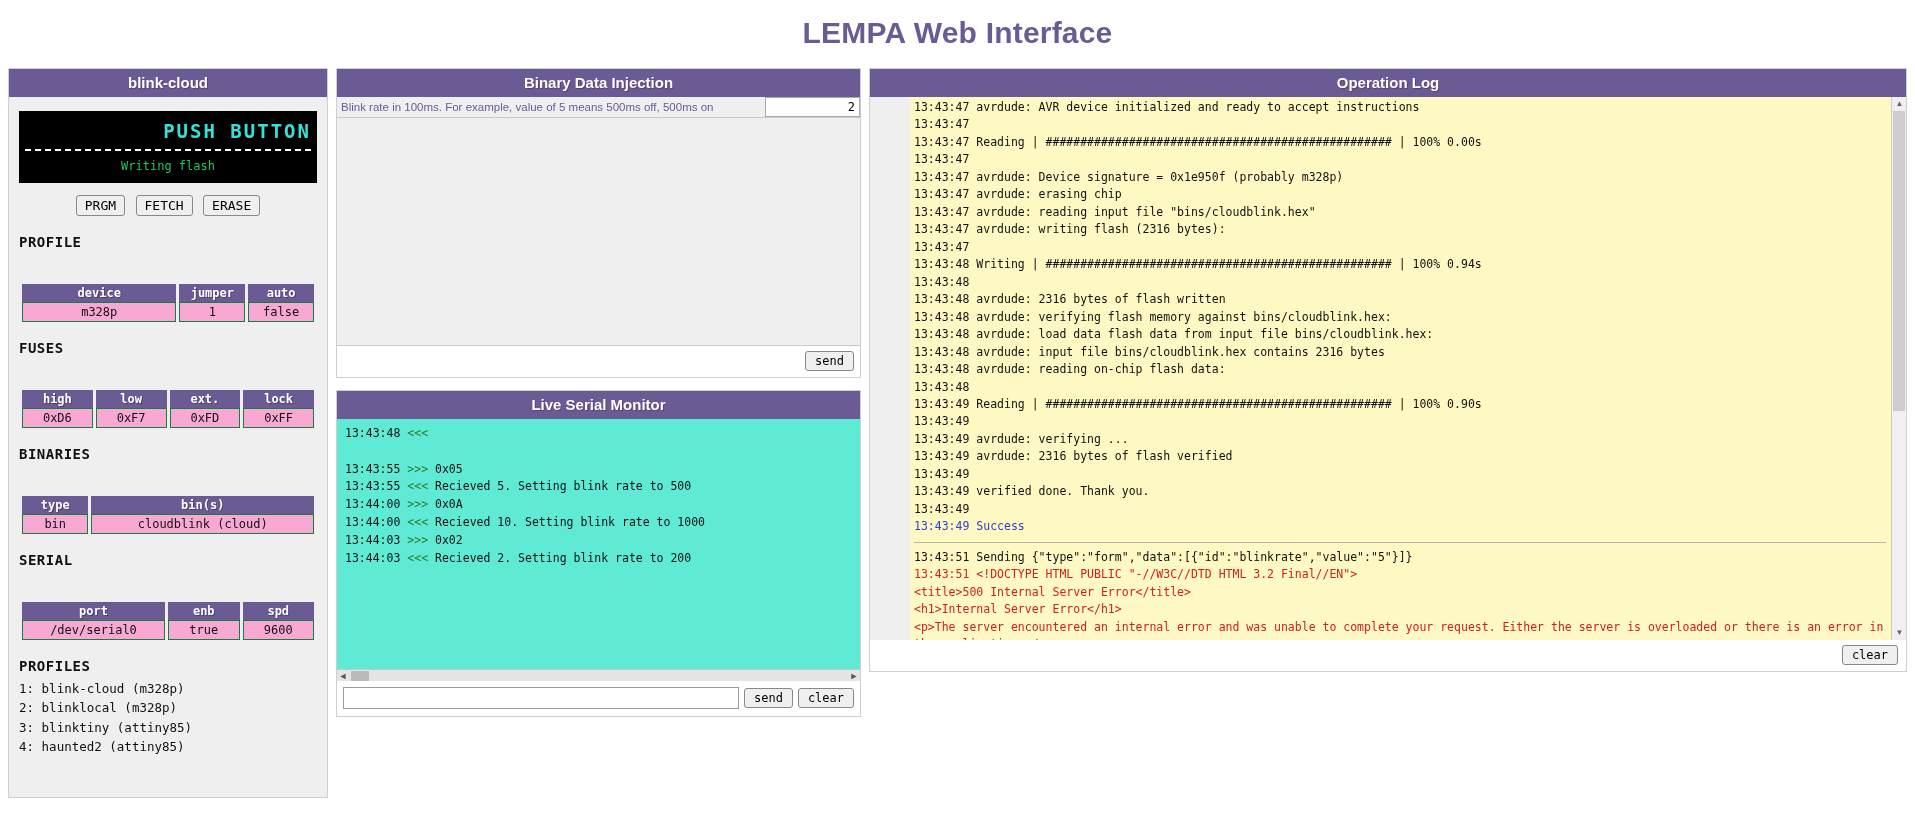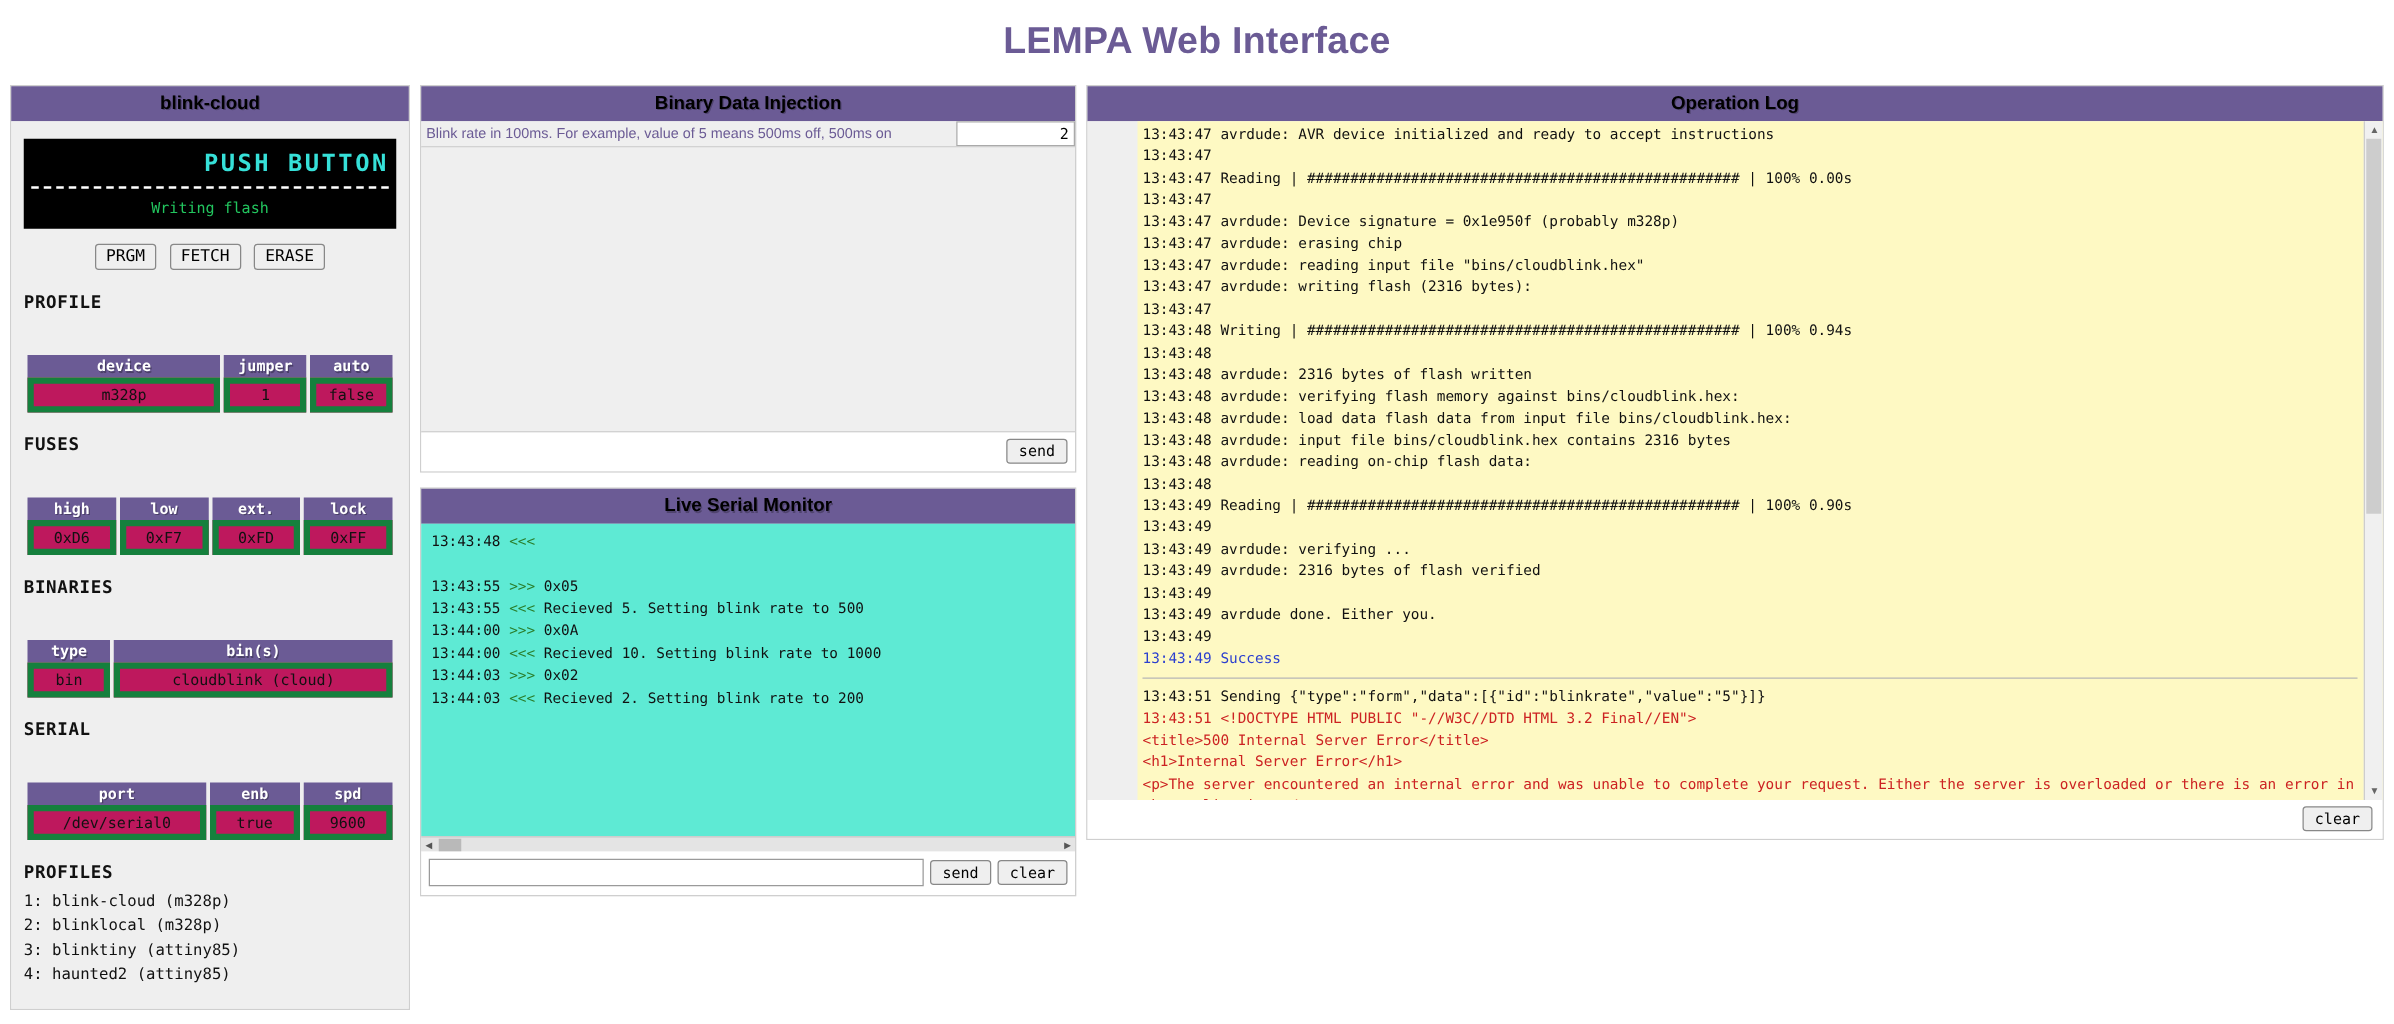--- a/index.html
+++ b/index.html
@@ -22,21 +22,21 @@
     display: flex;
     align-items: flex-start;
     padding: 0 8px;
     gap: 8px;
     width: 1915px;
   }
   
   .panel { background: #efefef; border: 1px solid #cfcfcf; }
   .panel-head {
     background: #6b5b95;
-    color: #000000;
+    color: #ffffff;
     font-weight: bold;
     font-size: 15px;
     text-align: center;
     padding: 5px 0 6px 0;
     text-shadow: 1px 1px 0 rgba(0,0,0,.25);
   }
   
   .col-left { width: 320px; flex: 0 0 320px; }
   .left-body { padding: 10px 10px 18px 10px; min-height: 700px; background:#efefef;}
   .lcd {
@@ -85,22 +85,22 @@
     background: #6b5b95;
     color: #fff;
     font-family: "DejaVu Sans Mono", monospace;
     font-size: 12px;
     font-weight: bold;
     padding: 2px 4px;
     text-align: center;
     text-shadow: 1px 1px 0 rgba(0,0,0,.3);
   }
   table.kv td {
-    background: #be185d;
-    border: 5px solid #15803d;
+    background: #f9a8d4;
+    border: 1px solid #15803d;
     font-family: "DejaVu Sans Mono", monospace;
     font-size: 12px;
     text-align: center;
     padding: 2px 4px;
     color: #111;
   }
   .profiles-list {
     font-family: "DejaVu Sans Mono", monospace;
     font-size: 12.5px;
     color: #111;
@@ -384,21 +384,21 @@
               <div class="log-line">13:43:48 avrdude: verifying flash memory against bins/cloudblink.hex:</div>
               <div class="log-line">13:43:48 avrdude: load data flash data from input file bins/cloudblink.hex:</div>
               <div class="log-line">13:43:48 avrdude: input file bins/cloudblink.hex contains 2316 bytes</div>
               <div class="log-line">13:43:48 avrdude: reading on-chip flash data:</div>
               <div class="log-line">13:43:48</div>
               <div class="log-line">13:43:49 Reading | ################################################## | 100% 0.90s</div>
               <div class="log-line">13:43:49</div>
               <div class="log-line">13:43:49 avrdude: verifying ...</div>
               <div class="log-line">13:43:49 avrdude: 2316 bytes of flash verified</div>
               <div class="log-line">13:43:49</div>
-              <div class="log-line">13:43:49 avrdude done. Either you.</div>
+              <div class="log-line">13:43:49 verified done. Thank you.</div>
               <div class="log-line">13:43:49</div>
               <div class="log-line log-blue">13:43:49 Success</div>
               <div class="log-sep"></div>
               <div class="log-line">13:43:51 Sending {"type":"form","data":[{"id":"blinkrate","value":"5"}]}</div>
               <div class="log-line log-red">13:43:51 &lt;!DOCTYPE HTML PUBLIC "-//W3C//DTD HTML 3.2 Final//EN"&gt;</div>
               <div class="log-line log-red">&lt;title&gt;500 Internal Server Error&lt;/title&gt;</div>
               <div class="log-line log-red">&lt;h1&gt;Internal Server Error&lt;/h1&gt;</div>
               <div class="log-line wrap log-red">&lt;p&gt;The server encountered an internal error and was unable to complete your request. Either the server is overloaded or there is an error in the application.&lt;/p&gt;</div>
             </div>
         </div>

